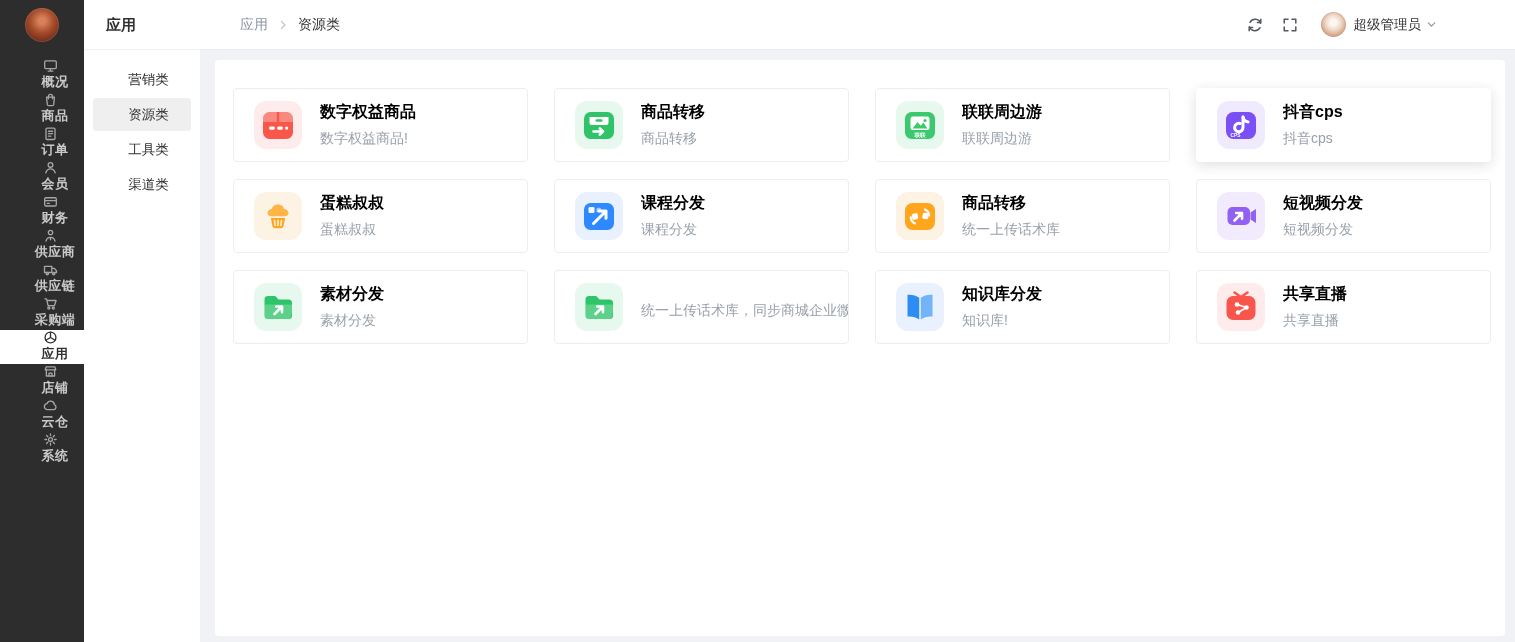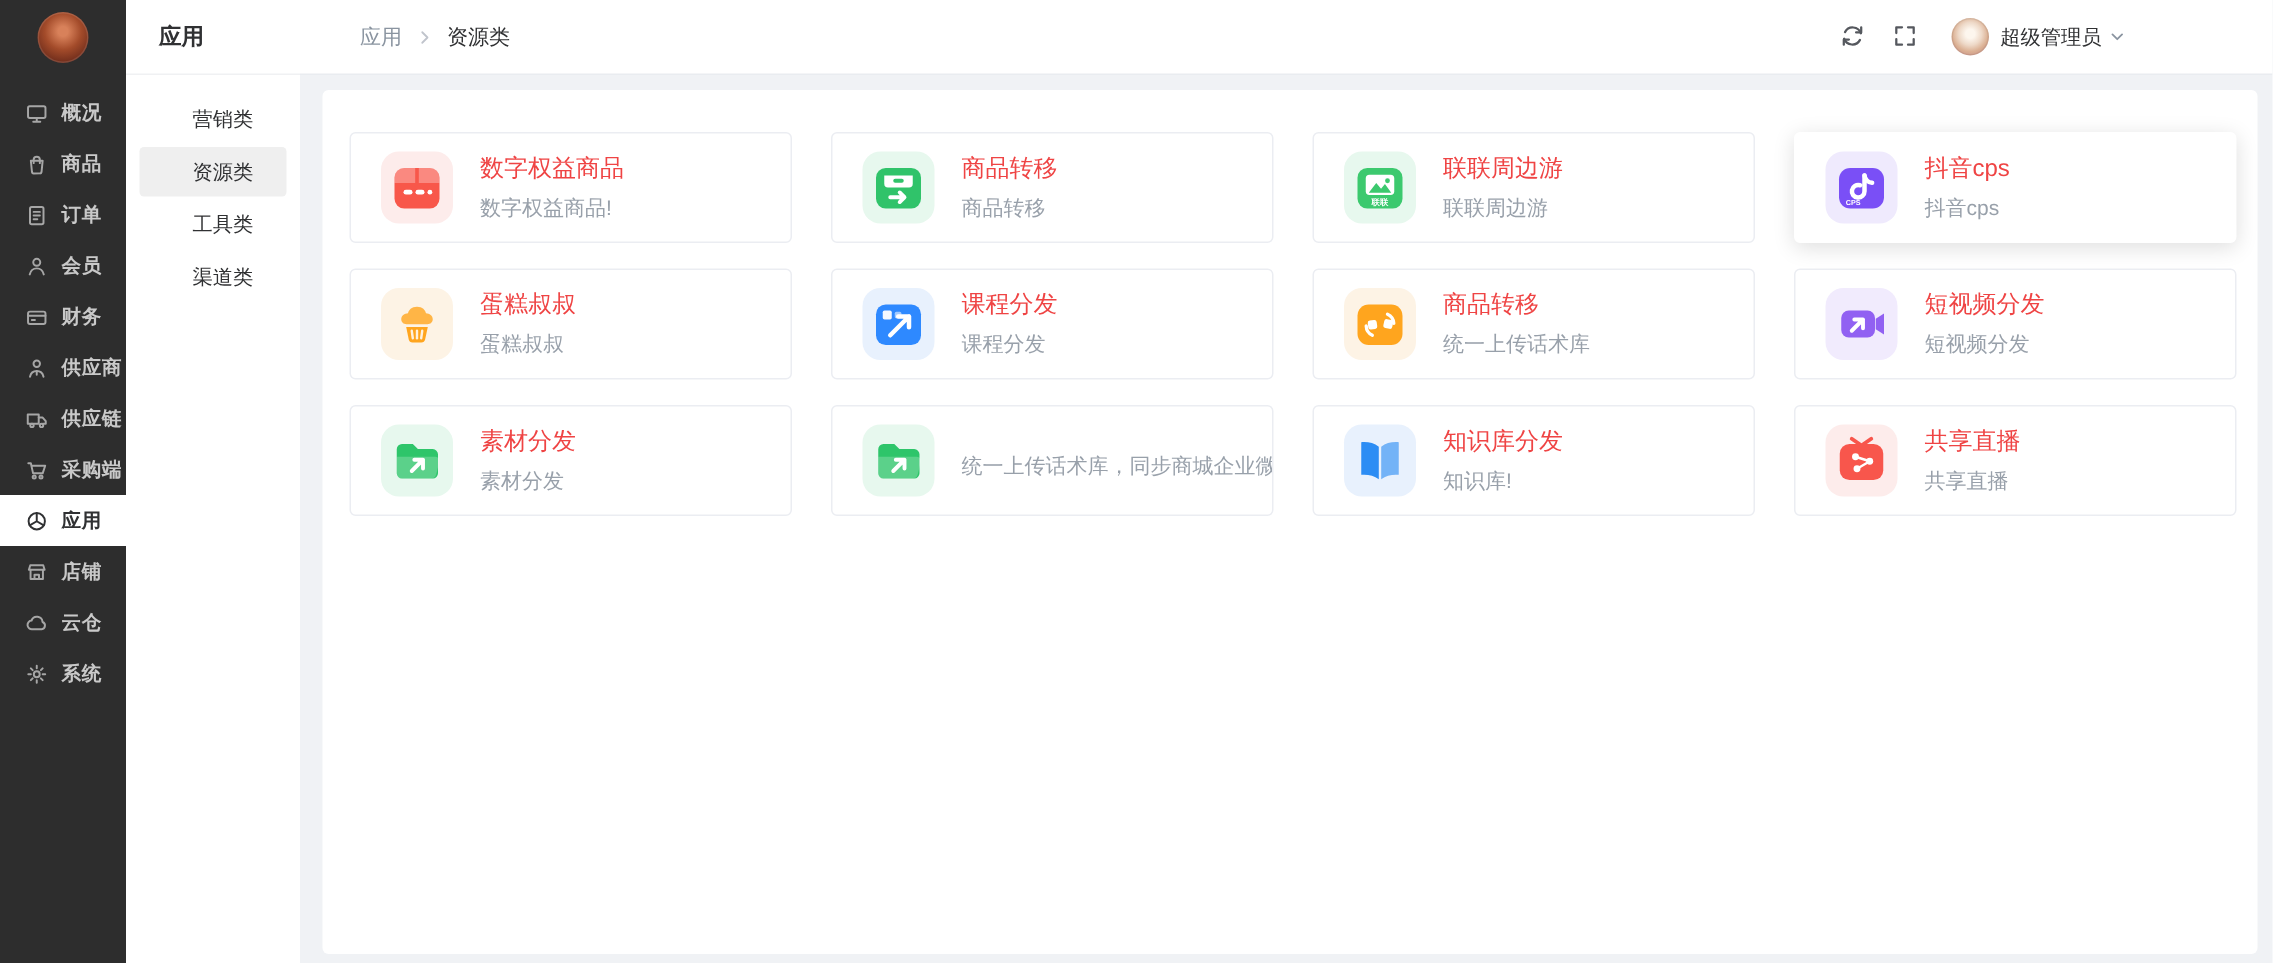--- a/index.html
+++ b/index.html
@@ -8,21 +8,21 @@
     width:1515px; height:642px; display:flex; overflow:hidden;
     background:#f0f2f5; font-family:"Liberation Sans", sans-serif;
     -webkit-font-smoothing:antialiased;
   }
   
   .psb { width:84px; flex-shrink:0; background:#2d2d2d; display:flex; flex-direction:column; }
   .logo { width:34px; height:34px; border-radius:50%; margin:8px auto; flex-shrink:0;
     background: radial-gradient(circle at 50% 38%, #d8815a 0 12%, #a34b2a 45%, #6b2a1a 80%, #591f12 100%);
     box-shadow: inset 0 0 0 1px rgba(255,255,255,.12); cursor:pointer; }
   .pnav { margin-top:8px; }
-  .pnav-item { height:34px; display:flex; align-items:center; padding-left:17px; color:#a6a6a6; cursor:pointer; }
+  .pnav-item { height:34px; display:flex; align-items:center; padding-left:17px; color:#a6a6a6; cursor:pointer;flex-direction:column; }
   .pnav-item .pi { width:15px; height:15px; flex-shrink:0; }
   .pnav-item .pi svg { width:15px; height:15px; display:block; }
   .pnav-item .pl { margin-left:9px; font-size:13px; font-weight:bold; color:#c9c9c9; letter-spacing:.5px; }
   .pnav-item.active { background:#ffffff; color:#303133; }
   .pnav-item.active .pl { color:#303133; }
   
   .ssb { width:116px; flex-shrink:0; background:#fff; }
   .ssb-title { height:50px; line-height:50px; padding-left:22px; font-size:15px; font-weight:bold;
     color:#303133; border-bottom:1px solid #f0f1f3; }
   .snav { padding-top:13px;text-align:center; }
@@ -30,41 +30,41 @@
     font-size:13.5px; color:#303133; cursor:pointer; white-space:nowrap; }
   .snav-item.active { background:#efefef; }
   
   .main { flex:1; min-width:0; display:flex; flex-direction:column; }
   .topbar { height:50px; flex-shrink:0; background:#fff; border-bottom:1px solid #e9ecf0;
     display:flex; align-items:center; justify-content:space-between; padding-left:40px; }
   .crumbs { display:flex; align-items:center; gap:9px; font-size:14px; }
   .crumb.c1 { color:#8a94a0; cursor:pointer; }
   .crumb.c2 { color:#303133; }
   .csep svg { width:12px; height:12px; display:block; }
-  .actions { display:flex; align-items:flex-start; padding-right:98px; }
+  .actions { display:flex; align-items:flex-end; padding-right:78px; }
   .iconbtn { background:none; border:none; padding:4px; margin-right:11px; color:#55585e; cursor:pointer; }
   .iconbtn svg { width:16px; height:16px; display:block; }
   .user { display:flex; align-items:center; margin-left:8px; cursor:pointer; }
   .avatar { width:25px; height:25px; border-radius:50%; margin-right:8px; flex-shrink:0;
     background: radial-gradient(circle at 50% 42%, #fdf6ee 0 16%, #eed9c8 40%, #dbb093 62%, #c9928b 85%, #e8cabc 100%);
     box-shadow: inset 0 0 0 1px rgba(0,0,0,.06); }
   .uname { font-size:13.5px; color:#303133; }
   .chev { margin-left:5px; color:#8a94a0; }
   .chev svg { width:11px; height:11px; display:block; }
   
   .content { flex:1; min-height:0; padding:10px 10px 6px 15px; }
   .panel { background:#fff; border-radius:4px; height:100%; padding:28px 14px 20px 18px; overflow:hidden; }
   .grid { display:grid; grid-template-columns:repeat(4,295px); column-gap:26px; row-gap:17px; }
   .card { height:74px; background:#fff; border:1px solid #ebedf2; border-radius:4px;
     display:flex; align-items:center; padding-left:20px; cursor:pointer; }
   .card:hover, .card.featured { border-color:#ffffff; box-shadow:0 3px 14px rgba(0,0,0,.13); }
   .tile { width:48px; height:48px; border-radius:12px; flex-shrink:0; }
   .tile svg { width:48px; height:48px; display:block; }
   .texts { margin-left:18px; min-width:0; display:flex; flex-direction:column; overflow:hidden; }
-  .ct { font-size:16px; font-weight:normal; color:#ef4444; white-space:nowrap; }
+  .ct { font-size:16px; font-weight:bold; color:#000000; white-space:nowrap; }
   .cs { font-size:14px; color:#98a0aa; margin-top:7px; white-space:nowrap; }
 </style>
 </head>
 <body>
 
 <aside class="psb">
   <div class="logo"></div>
   <nav class="pnav">
       <div class="pnav-item">
     <span class="pi">

